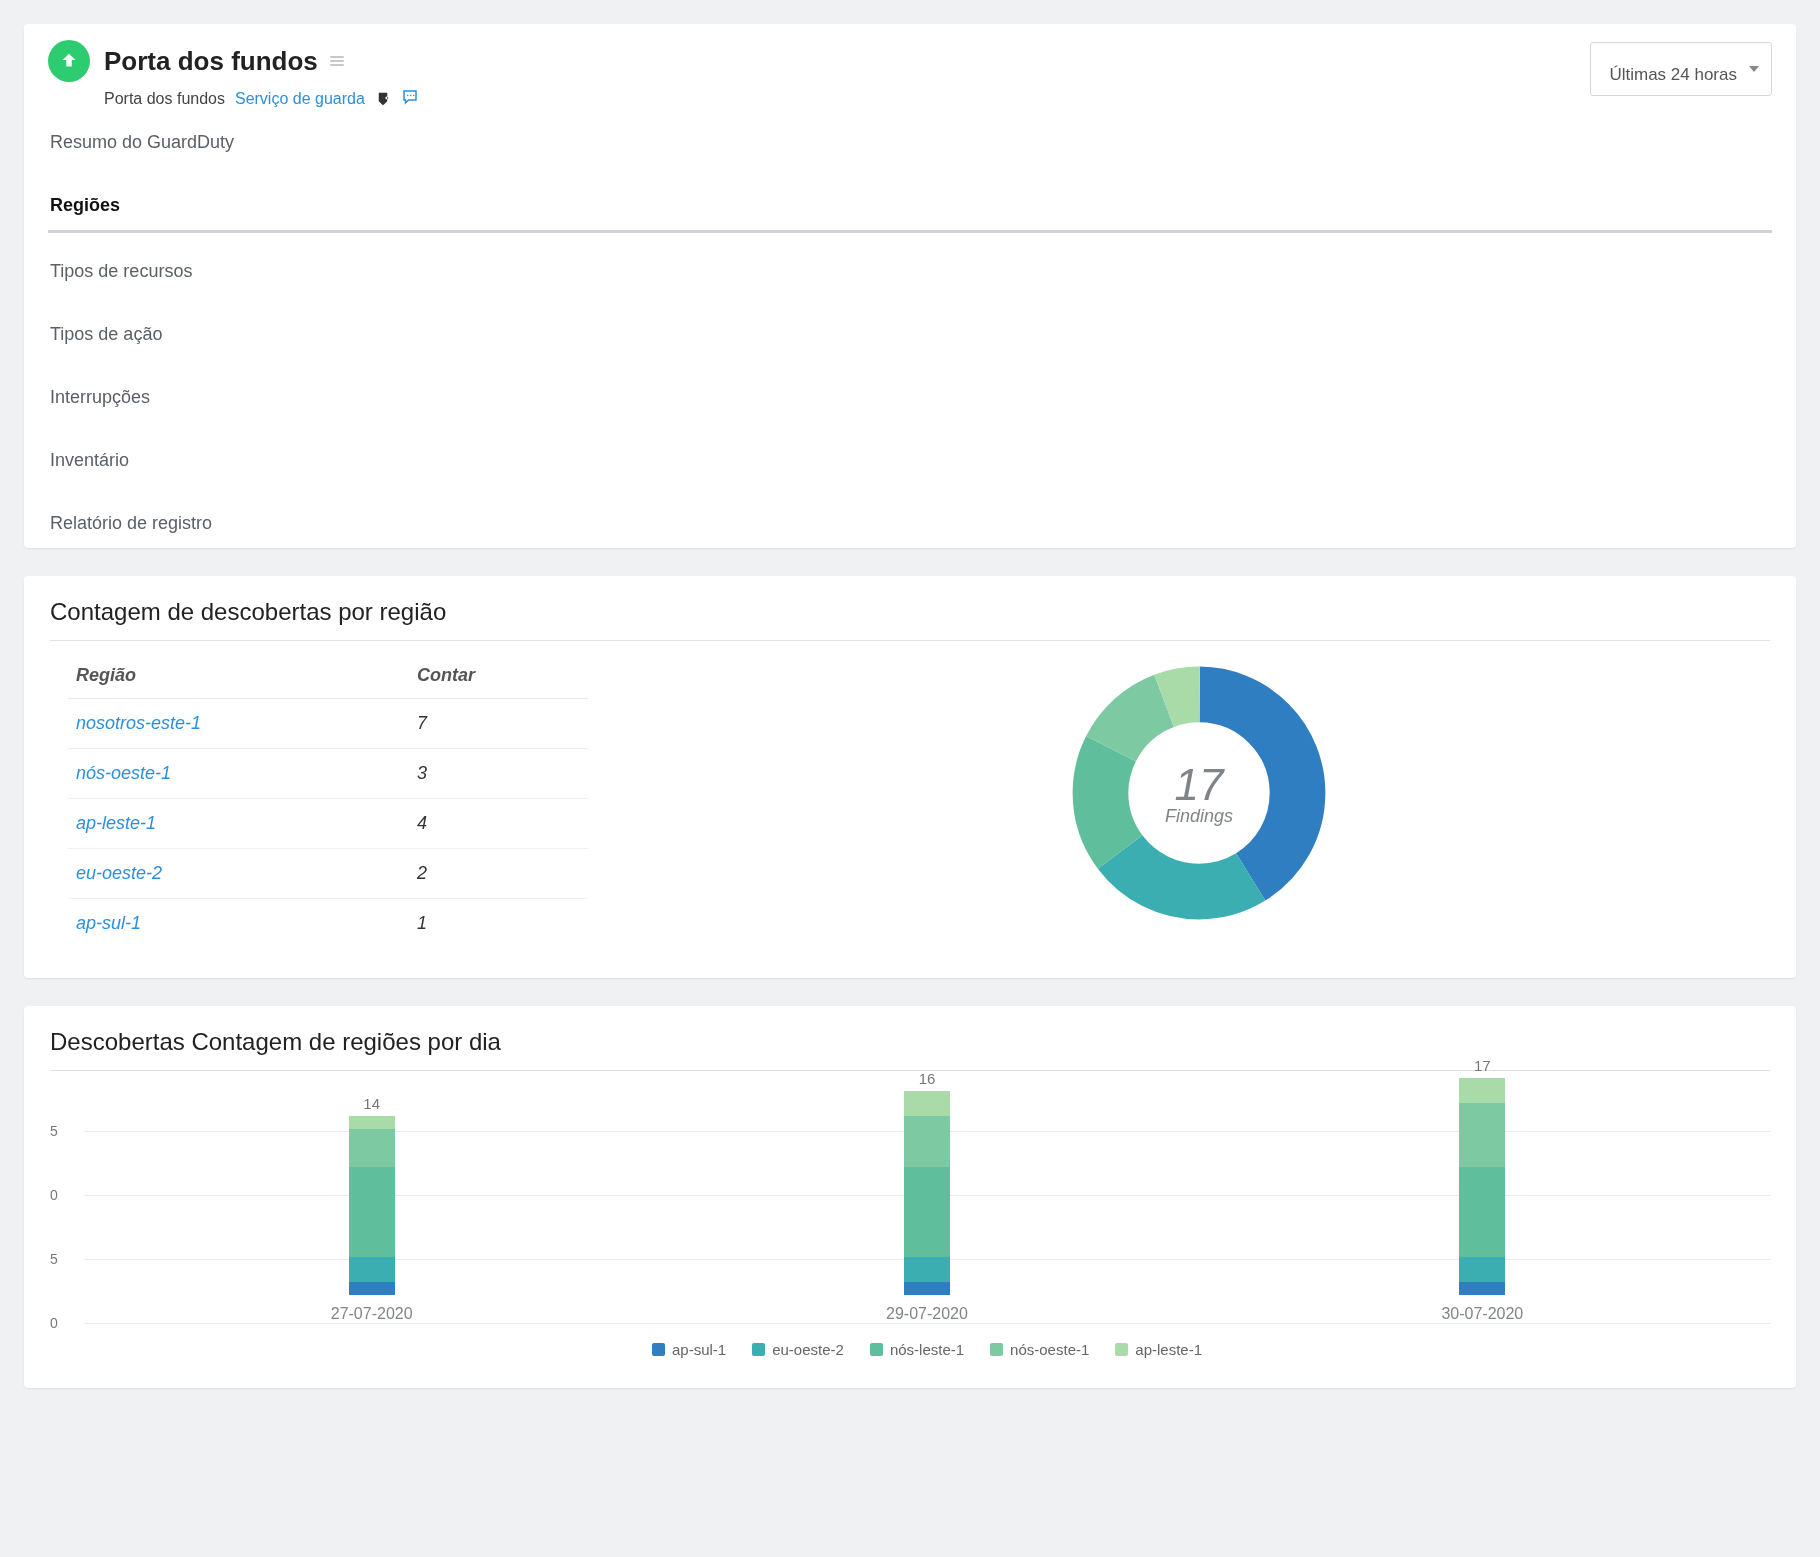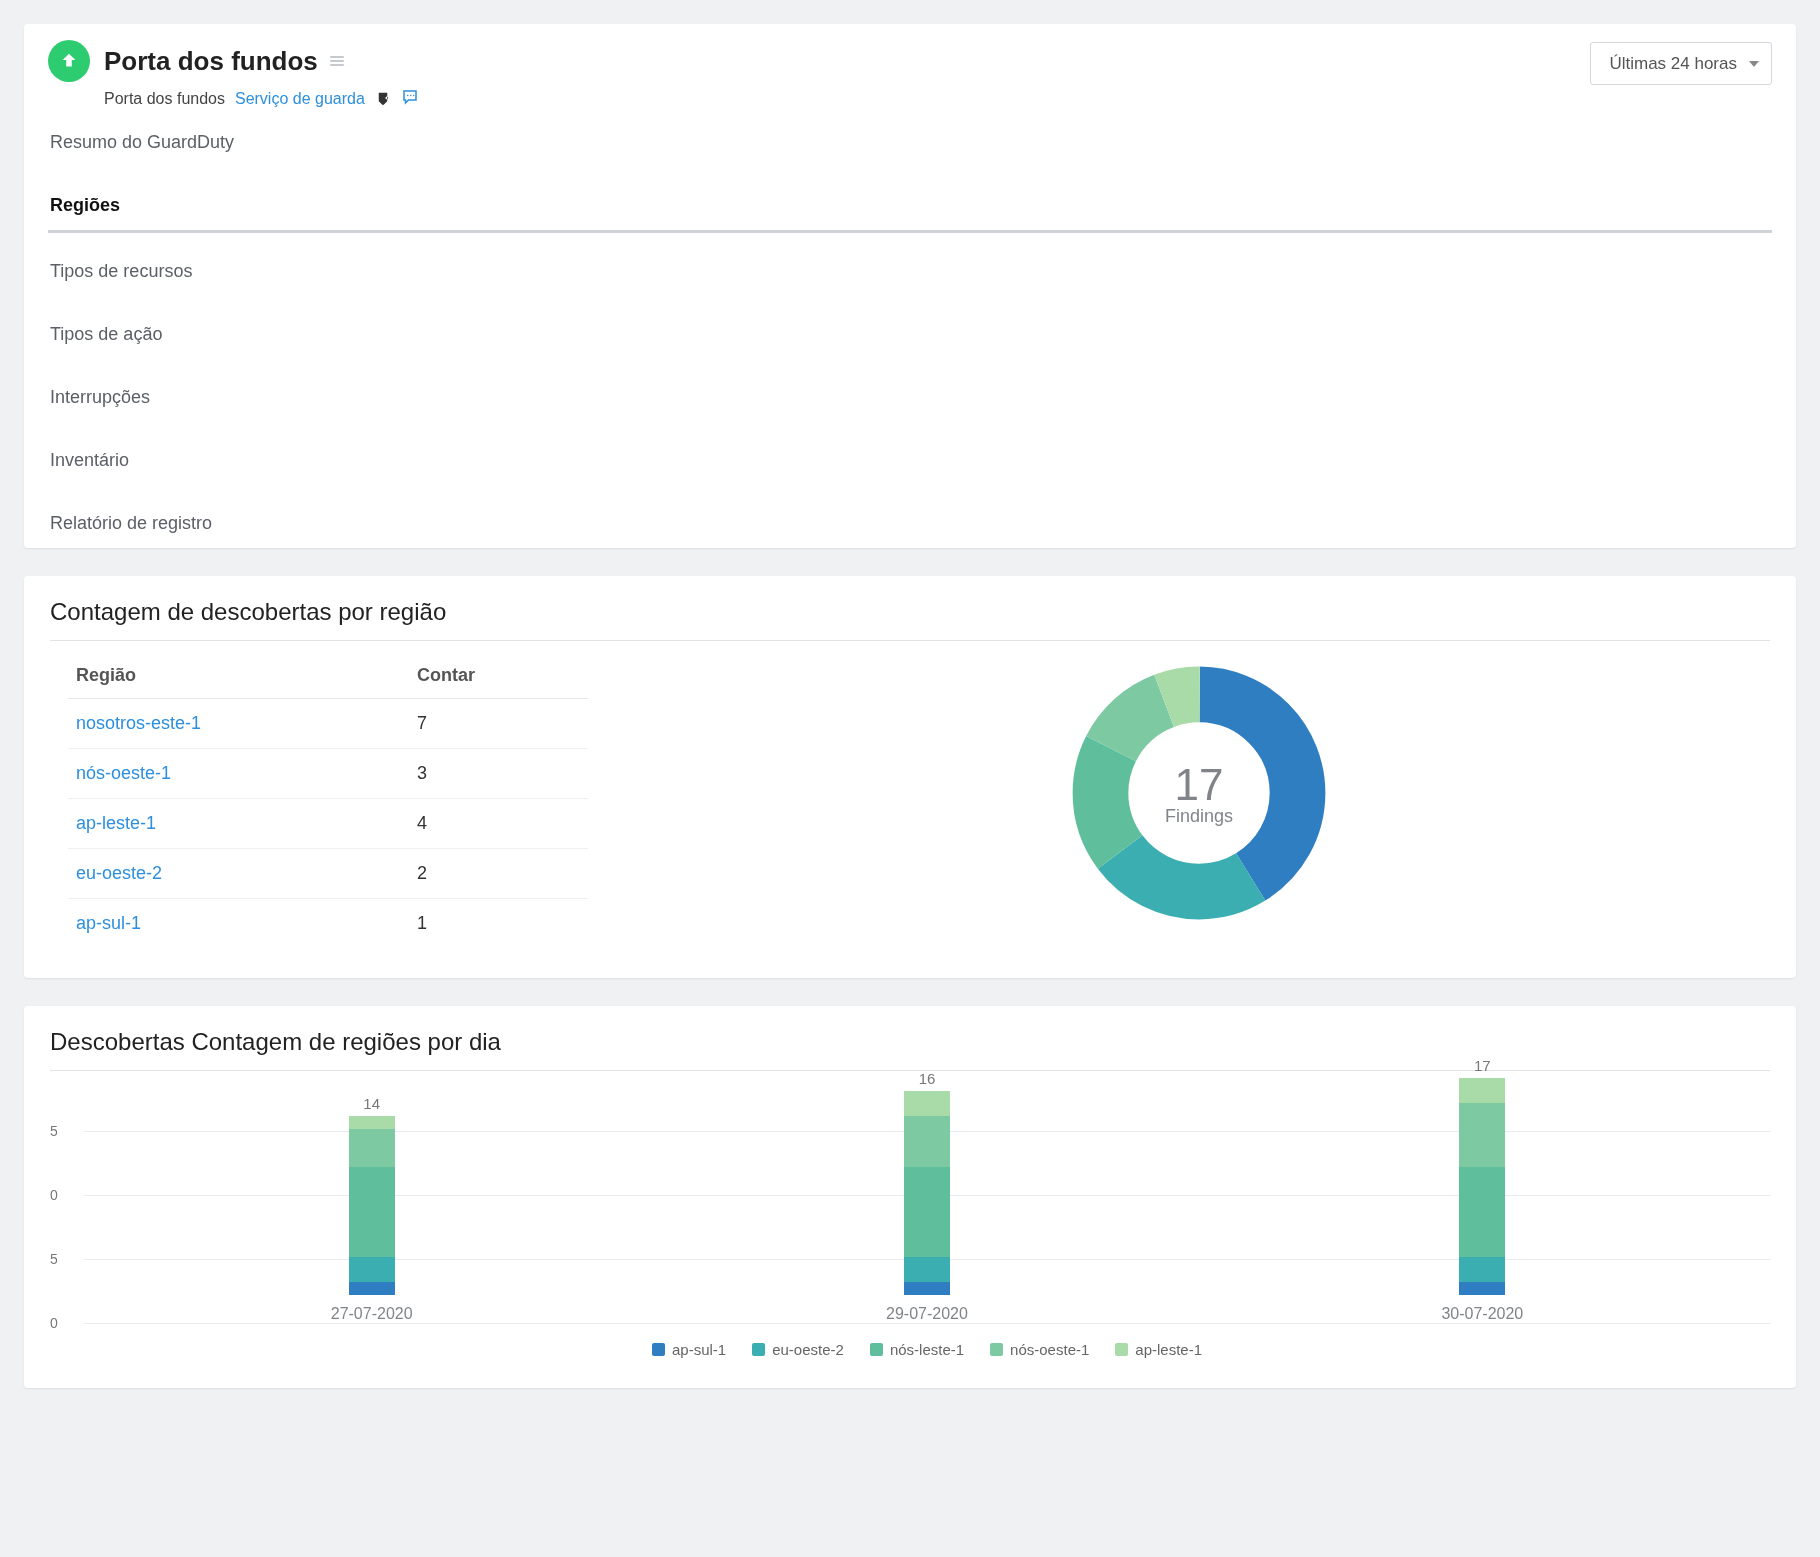--- a/index.html
+++ b/index.html
@@ -34,21 +34,21 @@
   }
   .menu-icon span{ display:block; width:14px; height:2px; background:#c6cace; margin:2px 0; border-radius:1px;}
   .breadcrumb {
     margin-left:56px; margin-top:6px; font-size:16px; color:#444;
     display:flex; align-items:center; gap:10px;
   }
   .breadcrumb a { color:#2d8fdd; text-decoration:none; }
   .time-select {
     position:absolute; right:24px; top:18px;
     border:1px solid #d4d7dc; background:#fff;
-    padding:11px 34px 10px 18px; font-size:17px; color:#555;
+    padding:22px 34px 10px 18px; font-size:17px; color:#555;
     border-radius:3px; cursor:pointer; position:absolute;
   }
   .time-select::after{
     content:""; position:absolute; right:12px; top:50%;
     border-left:5px solid transparent; border-right:5px solid transparent;
     border-top:6px solid #888; transform:translateY(-50%);
   }
   
   .tabs {
     display:flex; gap:28px; margin-top:22px; padding-bottom:0;
@@ -56,21 +56,21 @@
   }
   .tab { padding:0 2px 14px 2px; cursor:pointer; }
   .tab.active { color:#111; font-weight:700; border-bottom:3px solid #cfd2d6; }
   
   .content-card { padding: 22px 26px 30px 26px; }
   .card-title {
     font-size:24px; font-weight:400; color:#222;
     padding-bottom:14px; border-bottom:1px solid #e0e2e5; margin:0 0 12px 0;
   }
   
-  .region-layout { display:flex; gap:40px; align-items:flex-start; }
+  .region-layout { display:flex; gap:40px; align-items:flex-start;font-style:italic; }
   .region-table { flex:0 0 520px; margin-left:18px;}
   .region-table table { width:100%; border-collapse:collapse; }
   .region-table th {
     text-align:left; font-weight:700; color:#555; font-size:18px;
     padding:12px 8px; border-bottom:1px solid #e6e8eb;
   }
   .region-table td {
     padding:14px 8px; border-bottom:1px solid #edeff1; font-size:18px;
   }
   .region-table td a { color:#2d8fdd; text-decoration:none; }

